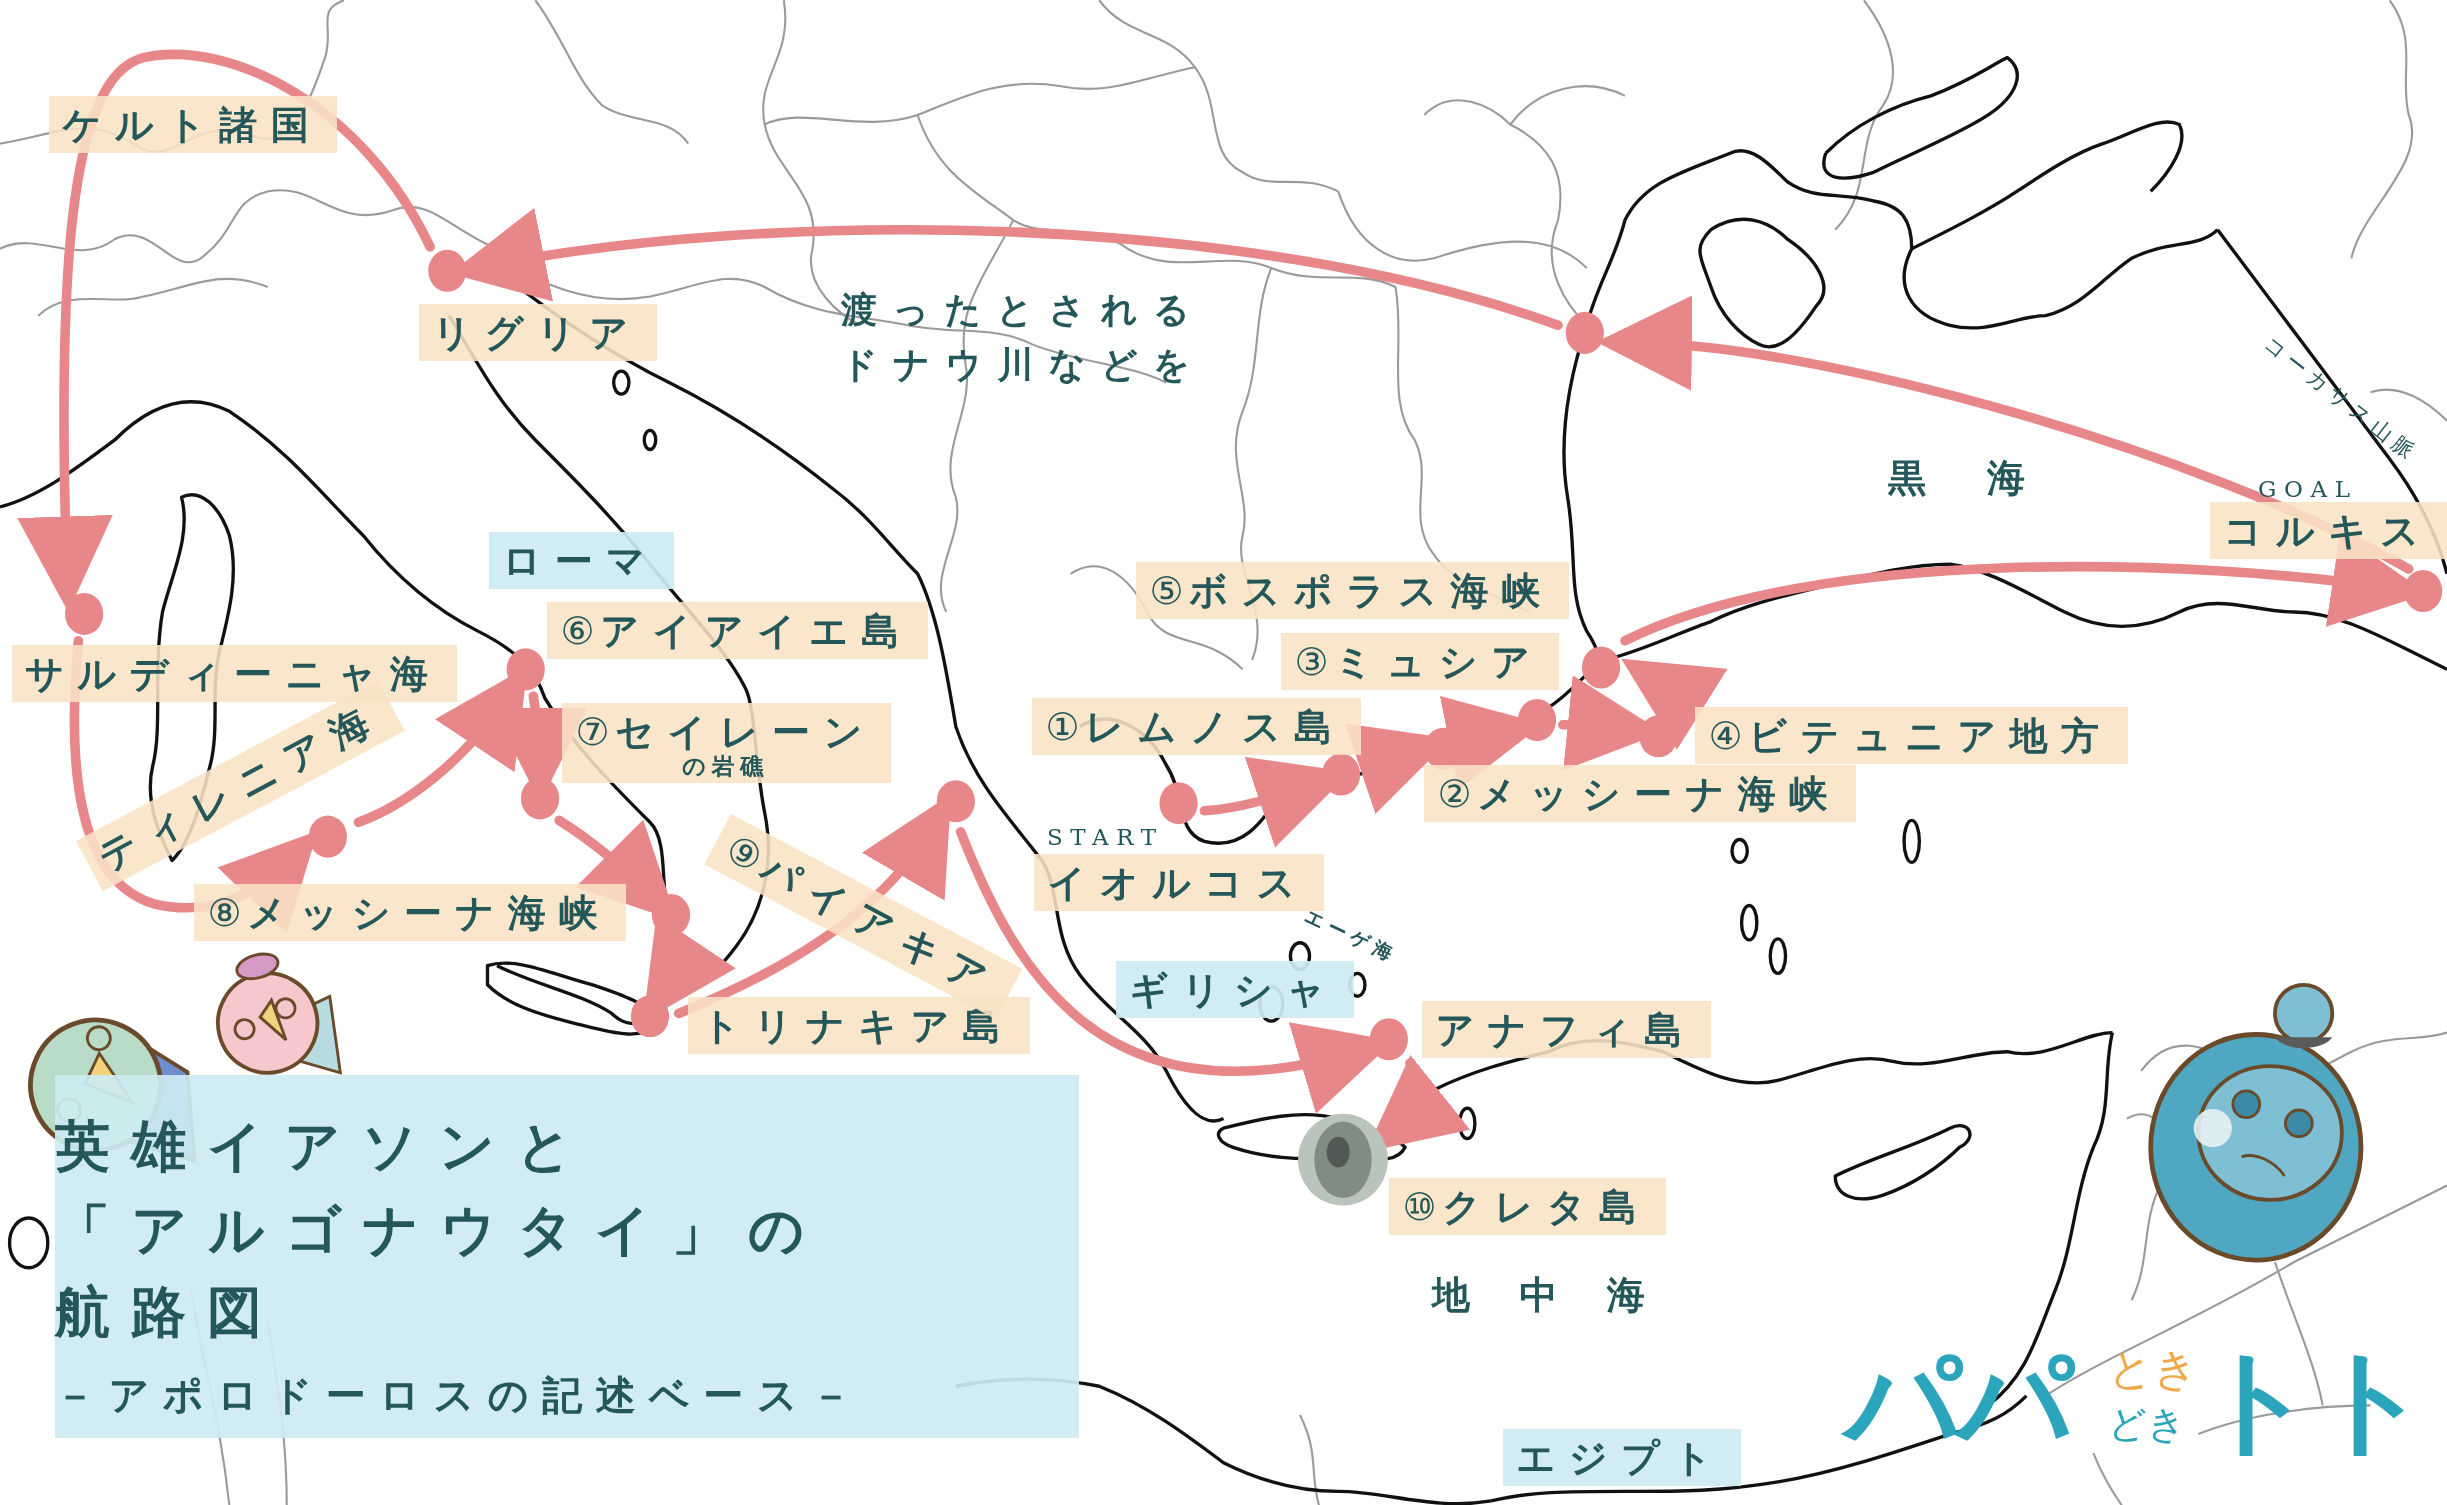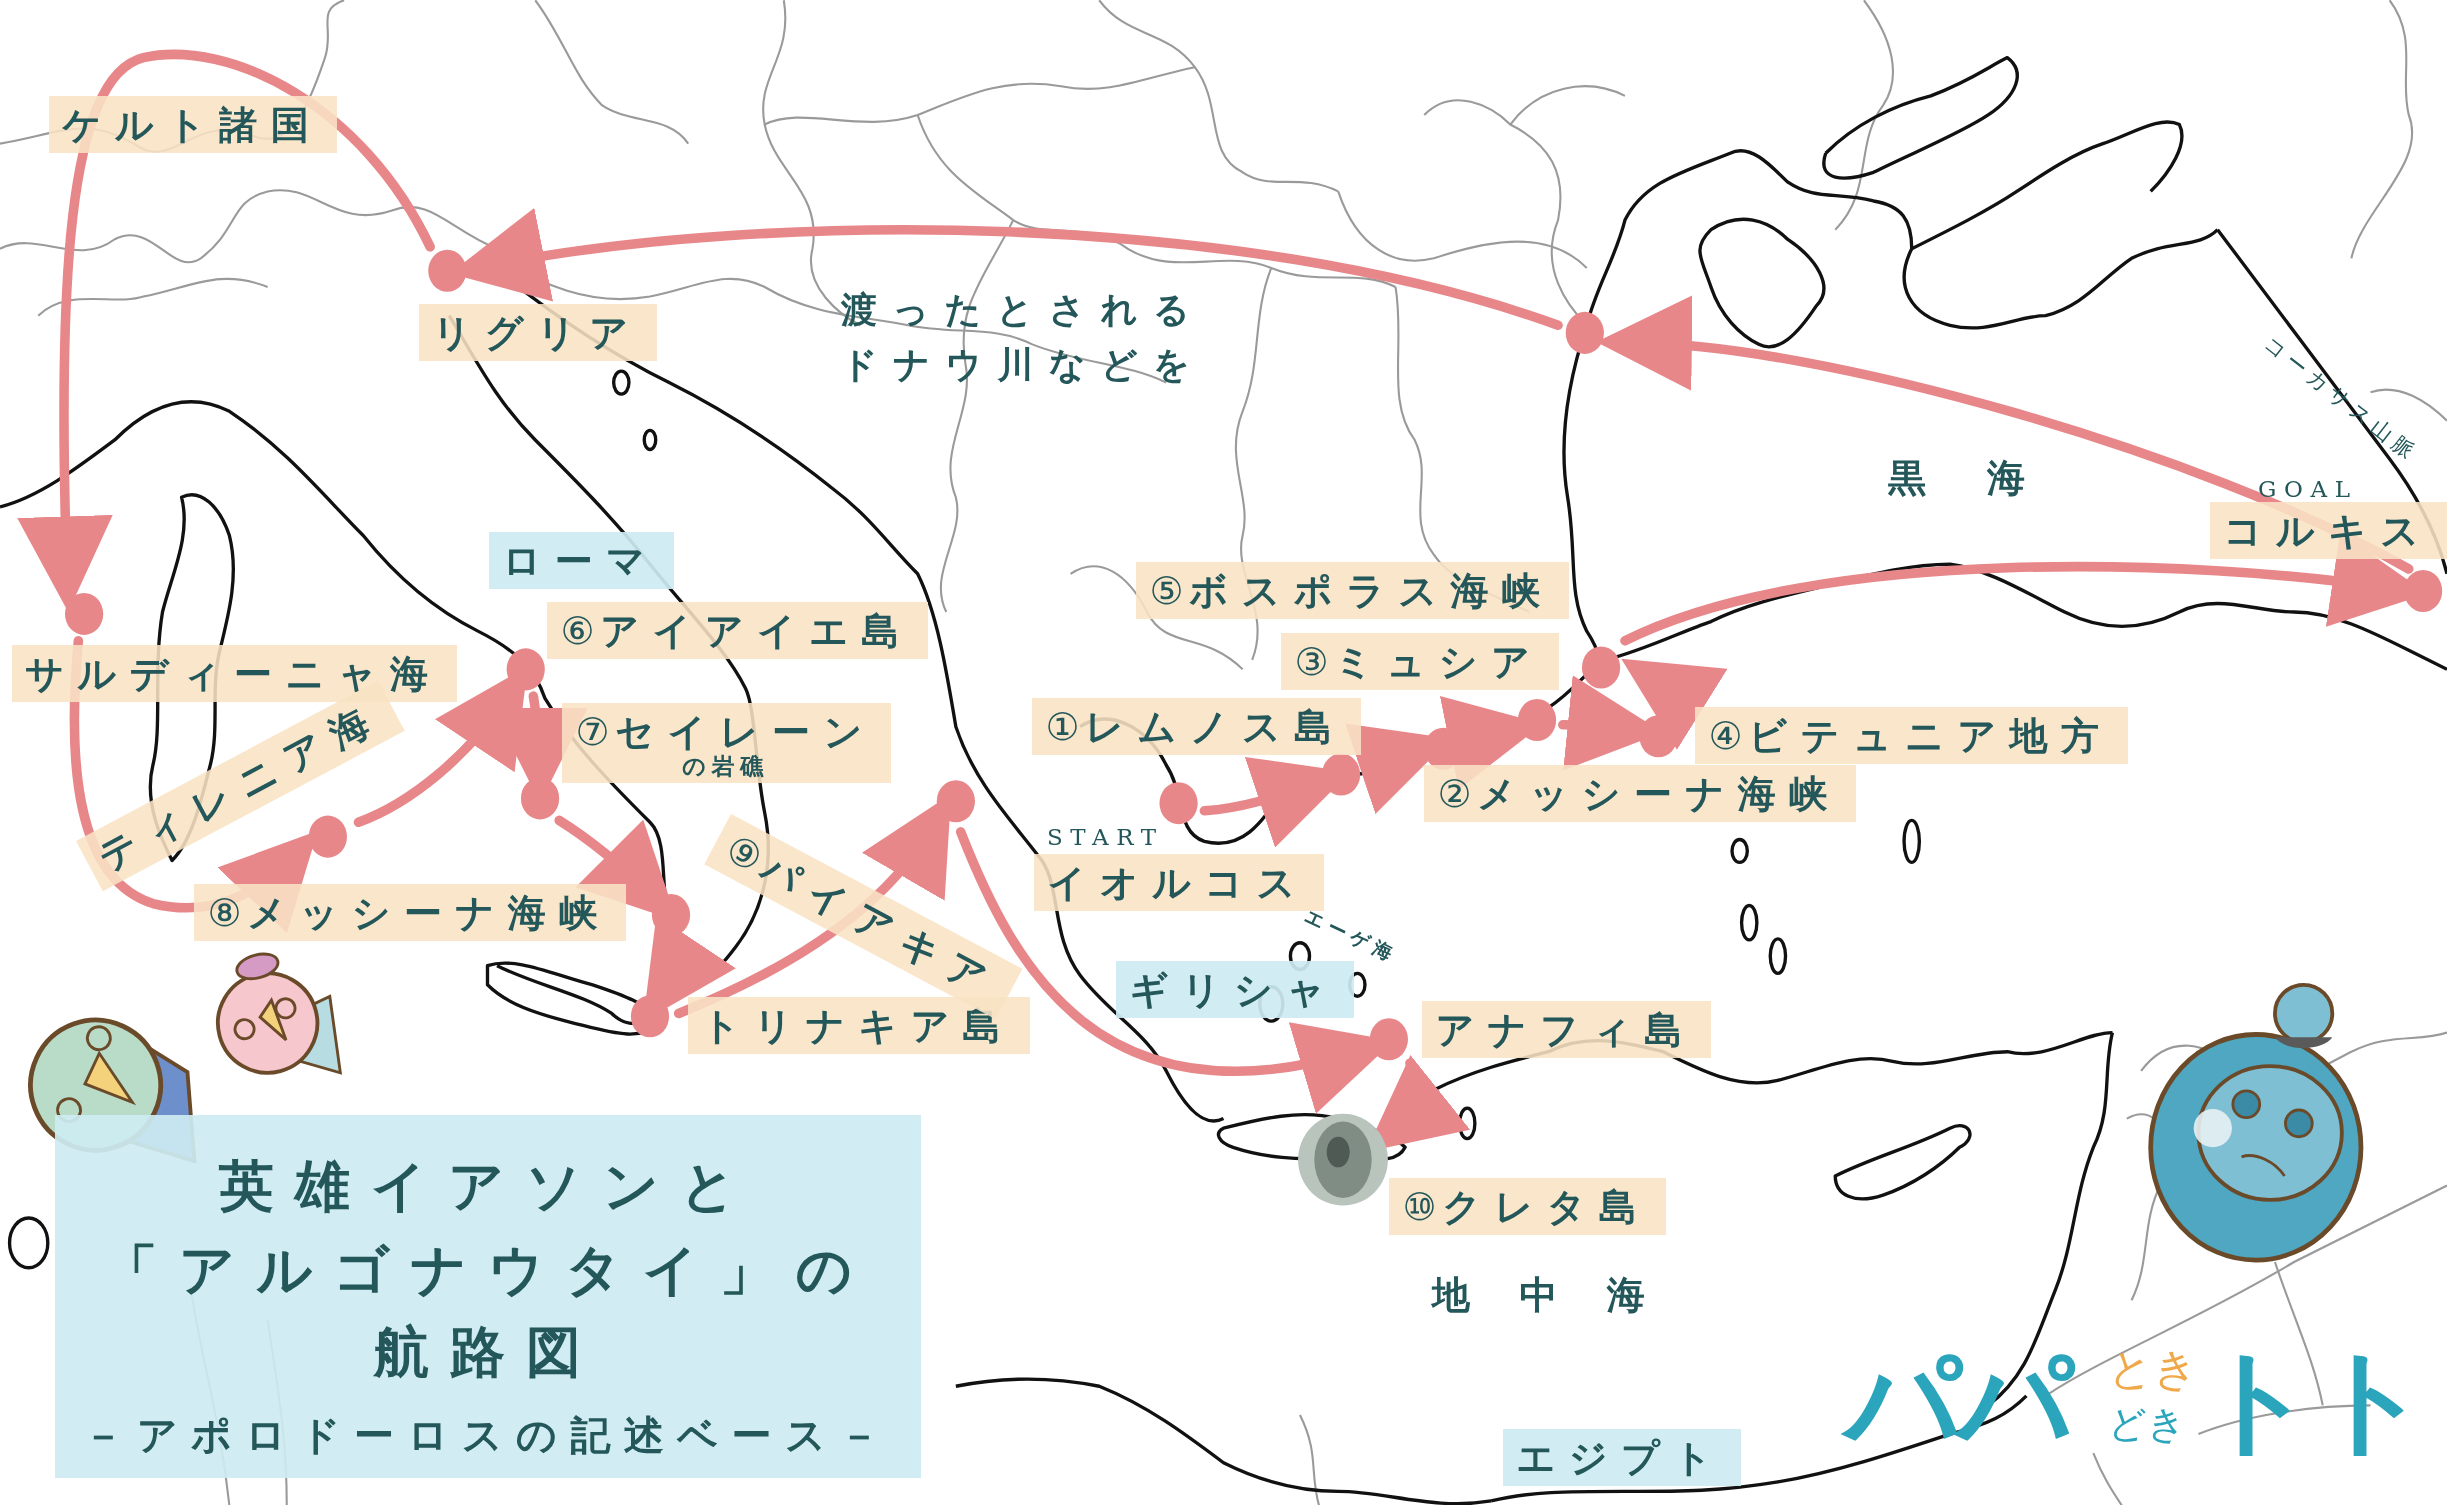--- a/index.html
+++ b/index.html
@@ -7,22 +7,22 @@
          font-family:"DejaVu Serif","Liberation Serif",serif; color:#2a5a5c; }
   #map { position:absolute; left:0; top:0; width:2447px; height:1506px; }
   .lbl { position:absolute; background:rgba(248,226,196,0.88); color:#24575a;
          font-weight:bold; font-size:38px; letter-spacing:13.4px; line-height:1;
          padding:9.6px 15.3px 9.6px 13.4px; white-space:nowrap; box-sizing:border-box; }
   .lbl.blue { background:rgba(205,236,242,0.92); }
   .lbl .num { font-weight:normal; letter-spacing:5.7px; }
   .lbl .sub { display:block; font-size:23px; letter-spacing:5.7px; text-align:center; margin-top:3.8px; font-weight:bold; }
   .plain { position:absolute; color:#24575a; font-weight:bold; white-space:nowrap; line-height:1; }
   .tag { position:absolute; color:#24575a; font-size:23px; letter-spacing:7.6px; font-weight:normal; }
-  #title-box { position:absolute; left:55px; top:1075px; width:866px; height:363px;
-               background:rgba(205,236,242,0.92); text-align:center; color:#24575a;margin-top:40px; }
+  #title-box { position:absolute; left:55px; top:1075px; width:1024px; height:363px;
+               background:rgba(205,236,242,0.92); color:#24575a; }
   #title-box .t1, #title-box .t2, #title-box .t3 { font-size:55px; font-weight:bold; letter-spacing:21px; line-height:1; }
   #title-box .t1 { margin-top:43px; }
   #title-box .t2 { margin-top:29px; }
   #title-box .t3 { margin-top:27px; }
   #title-box .t4 { font-size:40px; letter-spacing:13.4px; margin-top:29px; font-weight:bold; }
   #logo { position:absolute; left:1845px; top:1333px; width:593px; height:153px; }
   .rot { transform-origin:left top; }
 </style>
 </head>
 <body>

